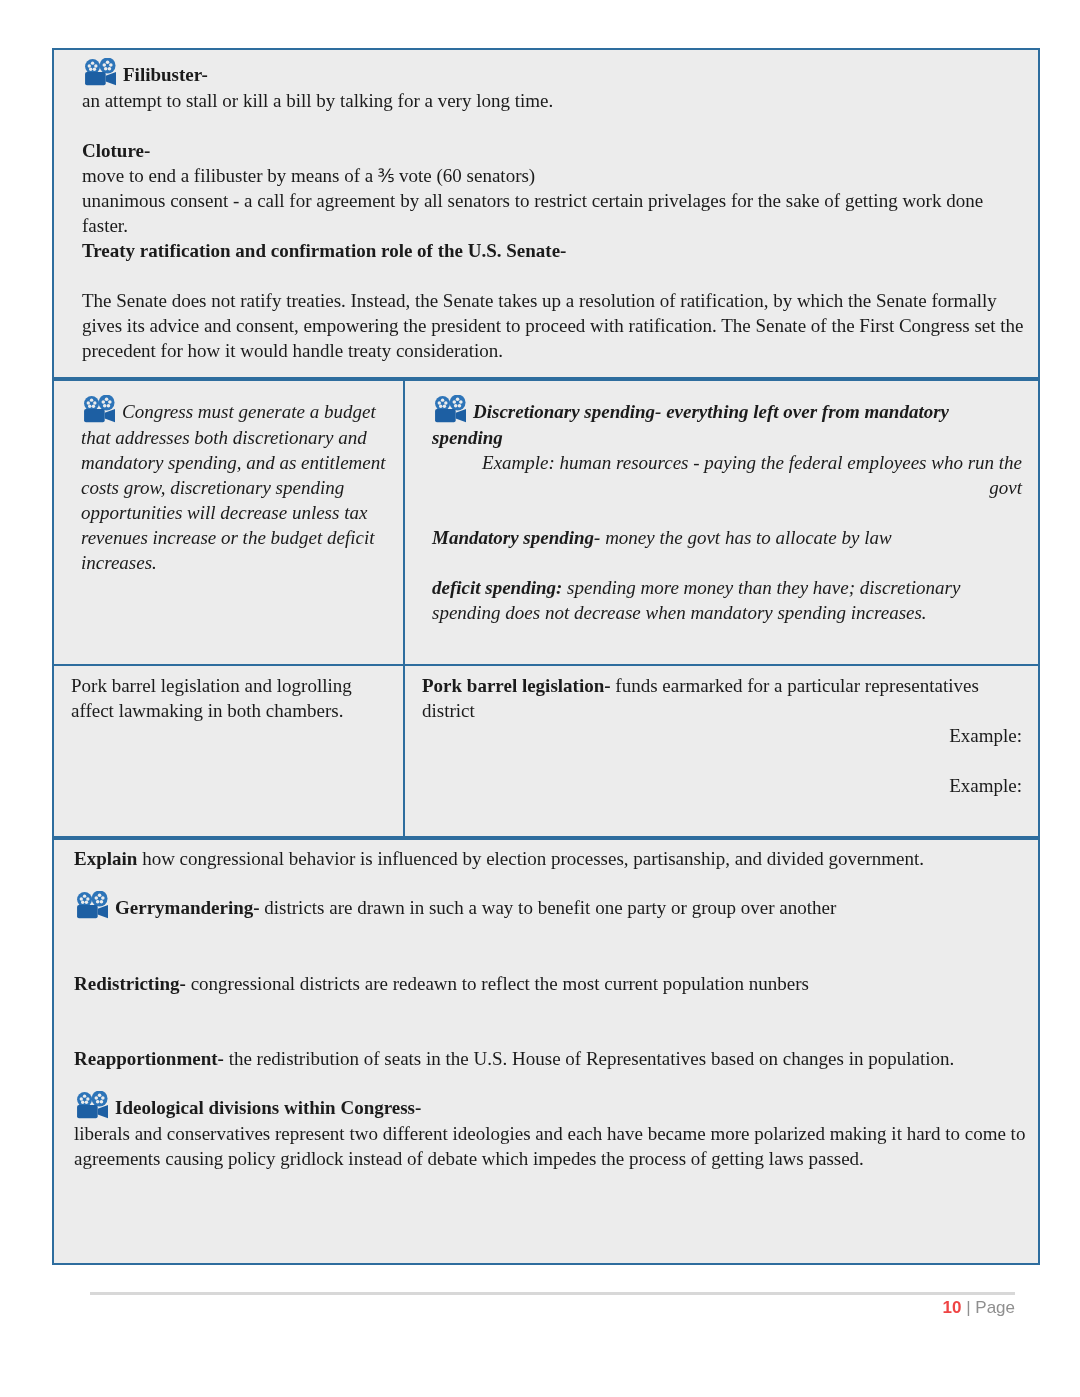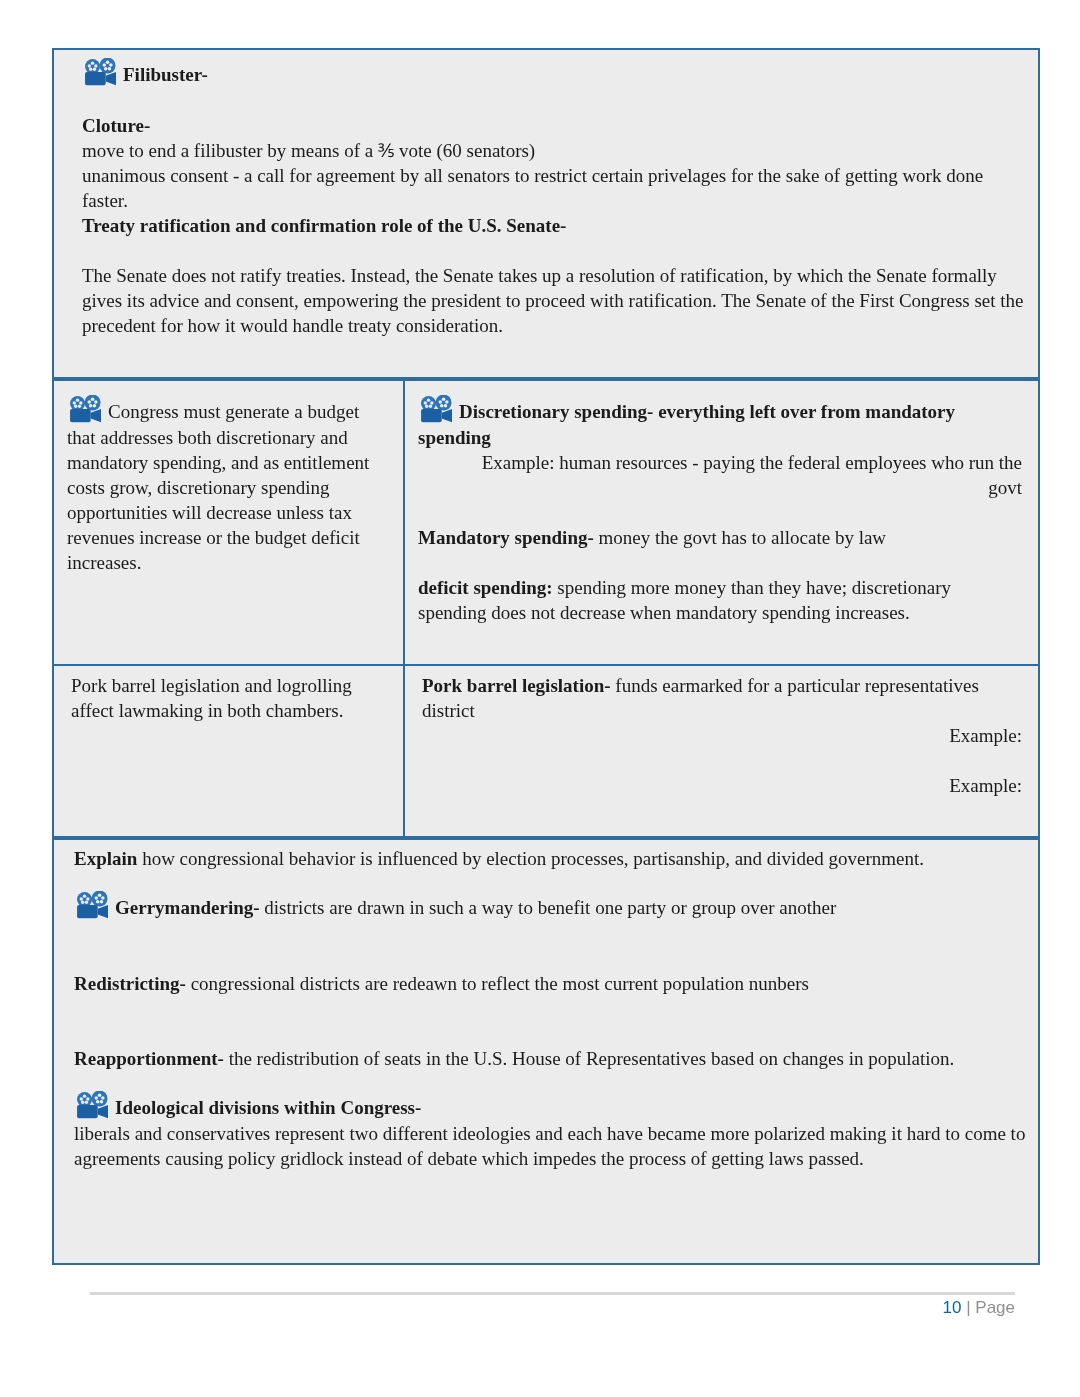--- a/index.html
+++ b/index.html
@@ -5,34 +5,34 @@
   html,body{margin:0;padding:0;background:#ffffff;}
   #page{position:relative;width:1080px;height:1397px;background:#ffffff;overflow:hidden;
         font-family:"Liberation Serif", serif;color:#1b1b1b;}
   .box{position:absolute;background:#ececec;border:2px solid #2e6d9e;box-sizing:border-box;}
   #box-senate{left:52px;top:48px;width:988px;height:331px;padding:8px 12px 0 28px;}
   #table-budget{left:52px;top:379px;width:988px;height:459px;display:grid;
                 grid-template-columns:351px 1fr;grid-template-rows:285px 1fr;padding:0;}
   .cell{box-sizing:border-box;overflow:hidden;}
   .cell.c-left{border-right:2px solid #2e6d9e;}
   .cell.r-top{border-bottom:2px solid #2e6d9e;}
-  .cell-pad1{padding:14px 16px 0 13px;}
+  .cell-pad1{padding:14px 16px 0 27px;font-style:italic;}
   .cell-pad2{padding:7px 16px 12px 17px;}
   #box-explain{left:52px;top:838px;width:988px;height:427px;padding:6px 12px 0 20px;}
   p{margin:0;font-size:19px;line-height:25px;}
   .blank{height:25px;}
   b{font-weight:bold;}
   .indent{ text-indent:30px;text-align:right; }
   .cam{display:inline-block;vertical-align:-7px;margin-right:3px;}
   .mt40{margin-top:20px;}
   .mt50{margin-top:50px;}
   #footer-rule{position:absolute;left:90px;top:1292px;width:925px;height:3px;background:#d8d8d8;}
   #footer{position:absolute;top:1298px;right:65px;font-family:"Liberation Sans", sans-serif;
           font-size:17px;color:#8f8f8f;}
-  #footer .num{color:#0369a1;font-weight:normal;}
+  #footer .num{color:#ef4444;font-weight:bold;}
 </style>
 </head>
 <body>
 
 <div id="page">
 
   <div class="box" id="box-senate">
     <p><svg class="cam" viewBox="0 0 40 32" width="38" height="30">
           <g fill="#2d74b8">
             <circle cx="11" cy="9" r="8"></circle>
@@ -46,20 +46,21 @@
             <circle cx="13" cy="12" r="1.8"></circle>
             <circle cx="27" cy="4.5" r="1.9"></circle>
             <circle cx="23.5" cy="7.5" r="1.9"></circle>
             <circle cx="30.5" cy="7.5" r="1.9"></circle>
             <circle cx="25" cy="11.5" r="1.9"></circle>
             <circle cx="29" cy="11.5" r="1.9"></circle>
           </g>
           <rect x="3" y="15" width="22" height="14" rx="2" fill="#1d5fa3"></rect>
           <polygon points="25,19 36,15 36,29 25,25" fill="#1d5fa3"></polygon>
         </svg><b>Filibuster-</b></p>
+    <p>an attempt to stall or kill a bill by talking for a very long time.</p>
     <div class="blank"></div>
     <p><b>Cloture-</b></p>
     <p>move to end a filibuster by means of a ⅗ vote (60 senators)</p>
     <p>unanimous consent - a call for agreement by all senators to restrict certain privelages for the sake of getting work done faster.</p>
     <p><b>Treaty ratification and confirmation role of the U.S. Senate-</b></p>
     <div class="blank"></div>
     <p>The Senate does not ratify treaties. Instead, the Senate takes up a resolution of ratification, by which the Senate formally gives its advice and consent, empowering the president to proceed with ratification. The Senate of the First Congress set the precedent for how it would handle treaty consideration.</p>
   </div>
 
   <div class="box" id="table-budget">

